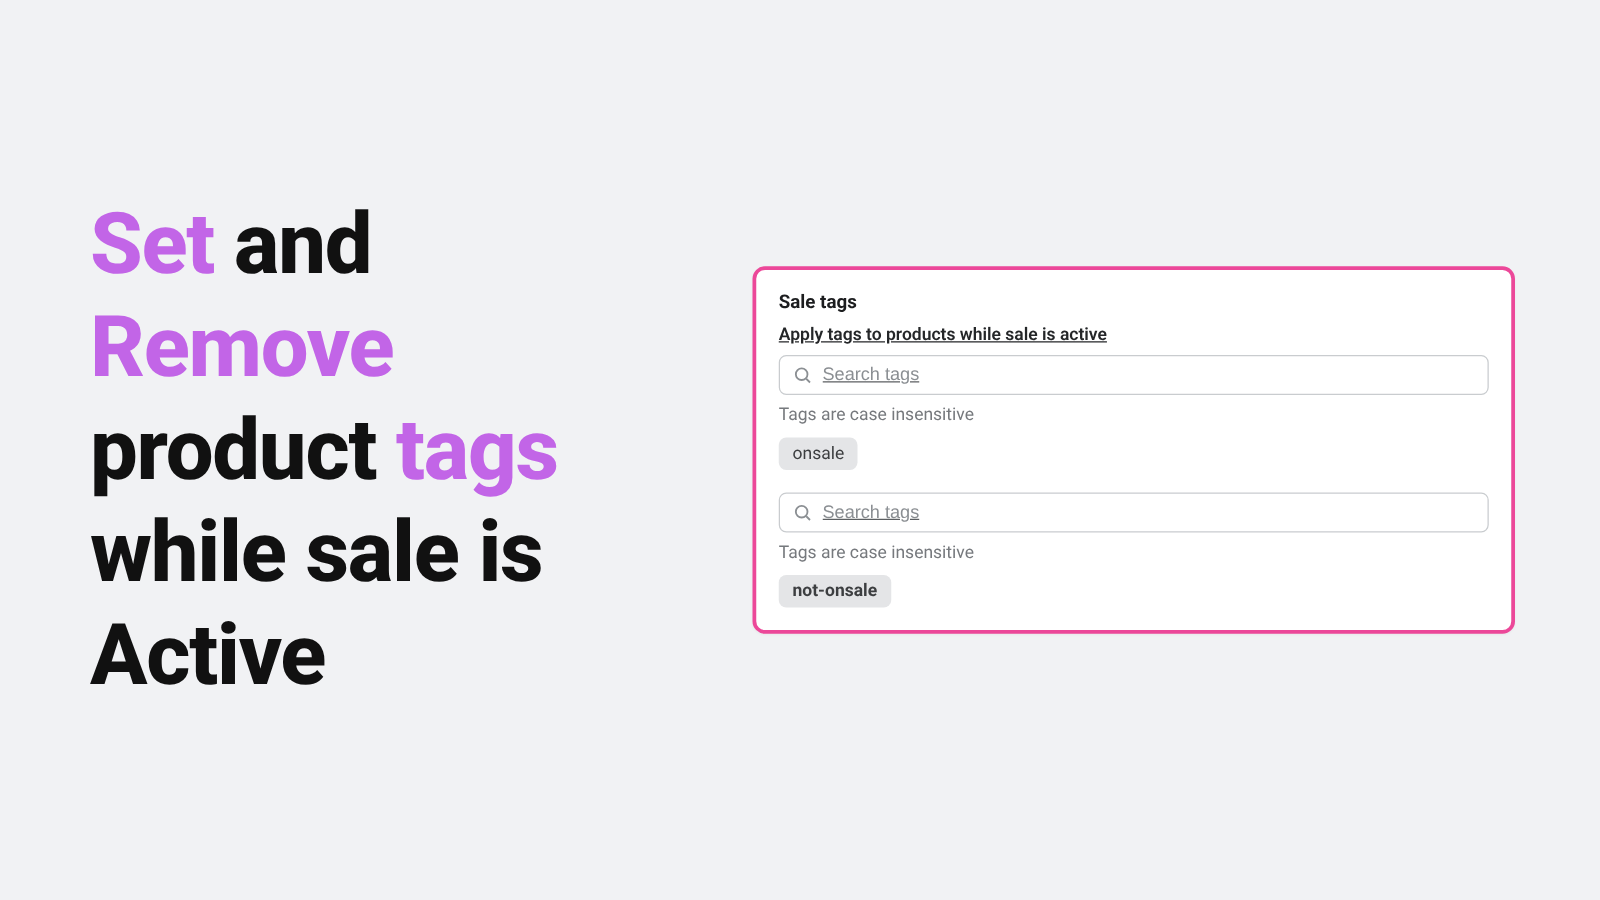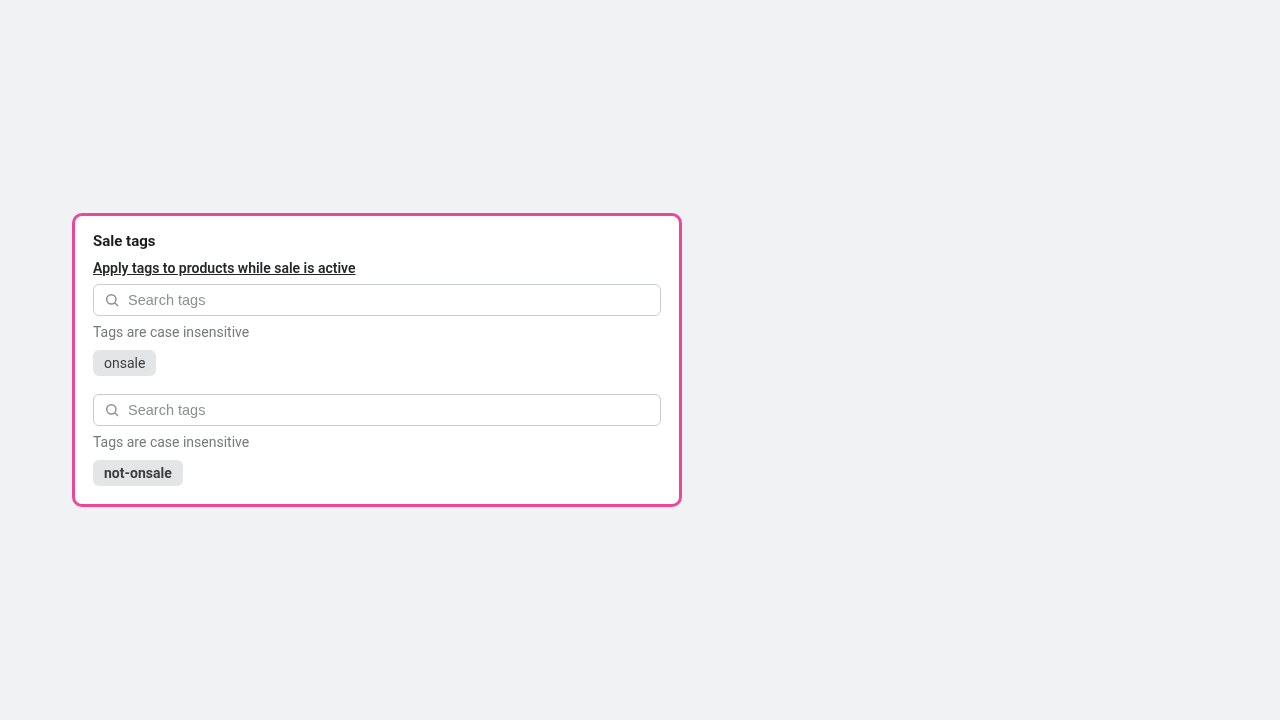--- a/index.html
+++ b/index.html
@@ -59,20 +59,21 @@
     background: #fff;
   }
   .search-field svg { flex: 0 0 auto; }
   .search-field input {
     border: none;
     outline: none;
     font-size: 14.5px;
     color: #5c5f62;
     background: transparent;
     width: 100%;
+    text-decoration: underline;
   }
   .search-field input::placeholder { color: #8b8f93; }
   .helper {
     font-size: 14px;
     color: #76797d;
     margin-top: 8px;
   }
   .tag-row { margin-top: 10px; margin-bottom: 18px; }
   .tag-row.last { margin-bottom: 0; font-weight: bold; }
   .tag {
@@ -82,20 +83,23 @@
     font-size: 14px;
     padding: 5px 11px;
     border-radius: 6px;
     text-align: right;
   }
 </style>
 </head>
 <body>
 
 <div class="layout">
+  <h1 class="headline">
+    <span class="accent">Set</span><span> and </span><span class="accent">Remove</span><span> product </span><span class="accent">tags</span><span> while sale is Active</span>
+  </h1>
 
   <div class="card">
     <div class="card-title">Sale tags</div>
 
     <div class="section-label">Apply tags to products while sale is active</div>
     <div class="search-field">
       <svg width="16" height="16" viewBox="0 0 24 24" fill="none" stroke="#8b8f93" stroke-width="2.2">
           <circle cx="11" cy="11" r="7"></circle>
           <line x1="21" y1="21" x2="16.5" y2="16.5"></line>
         </svg>

